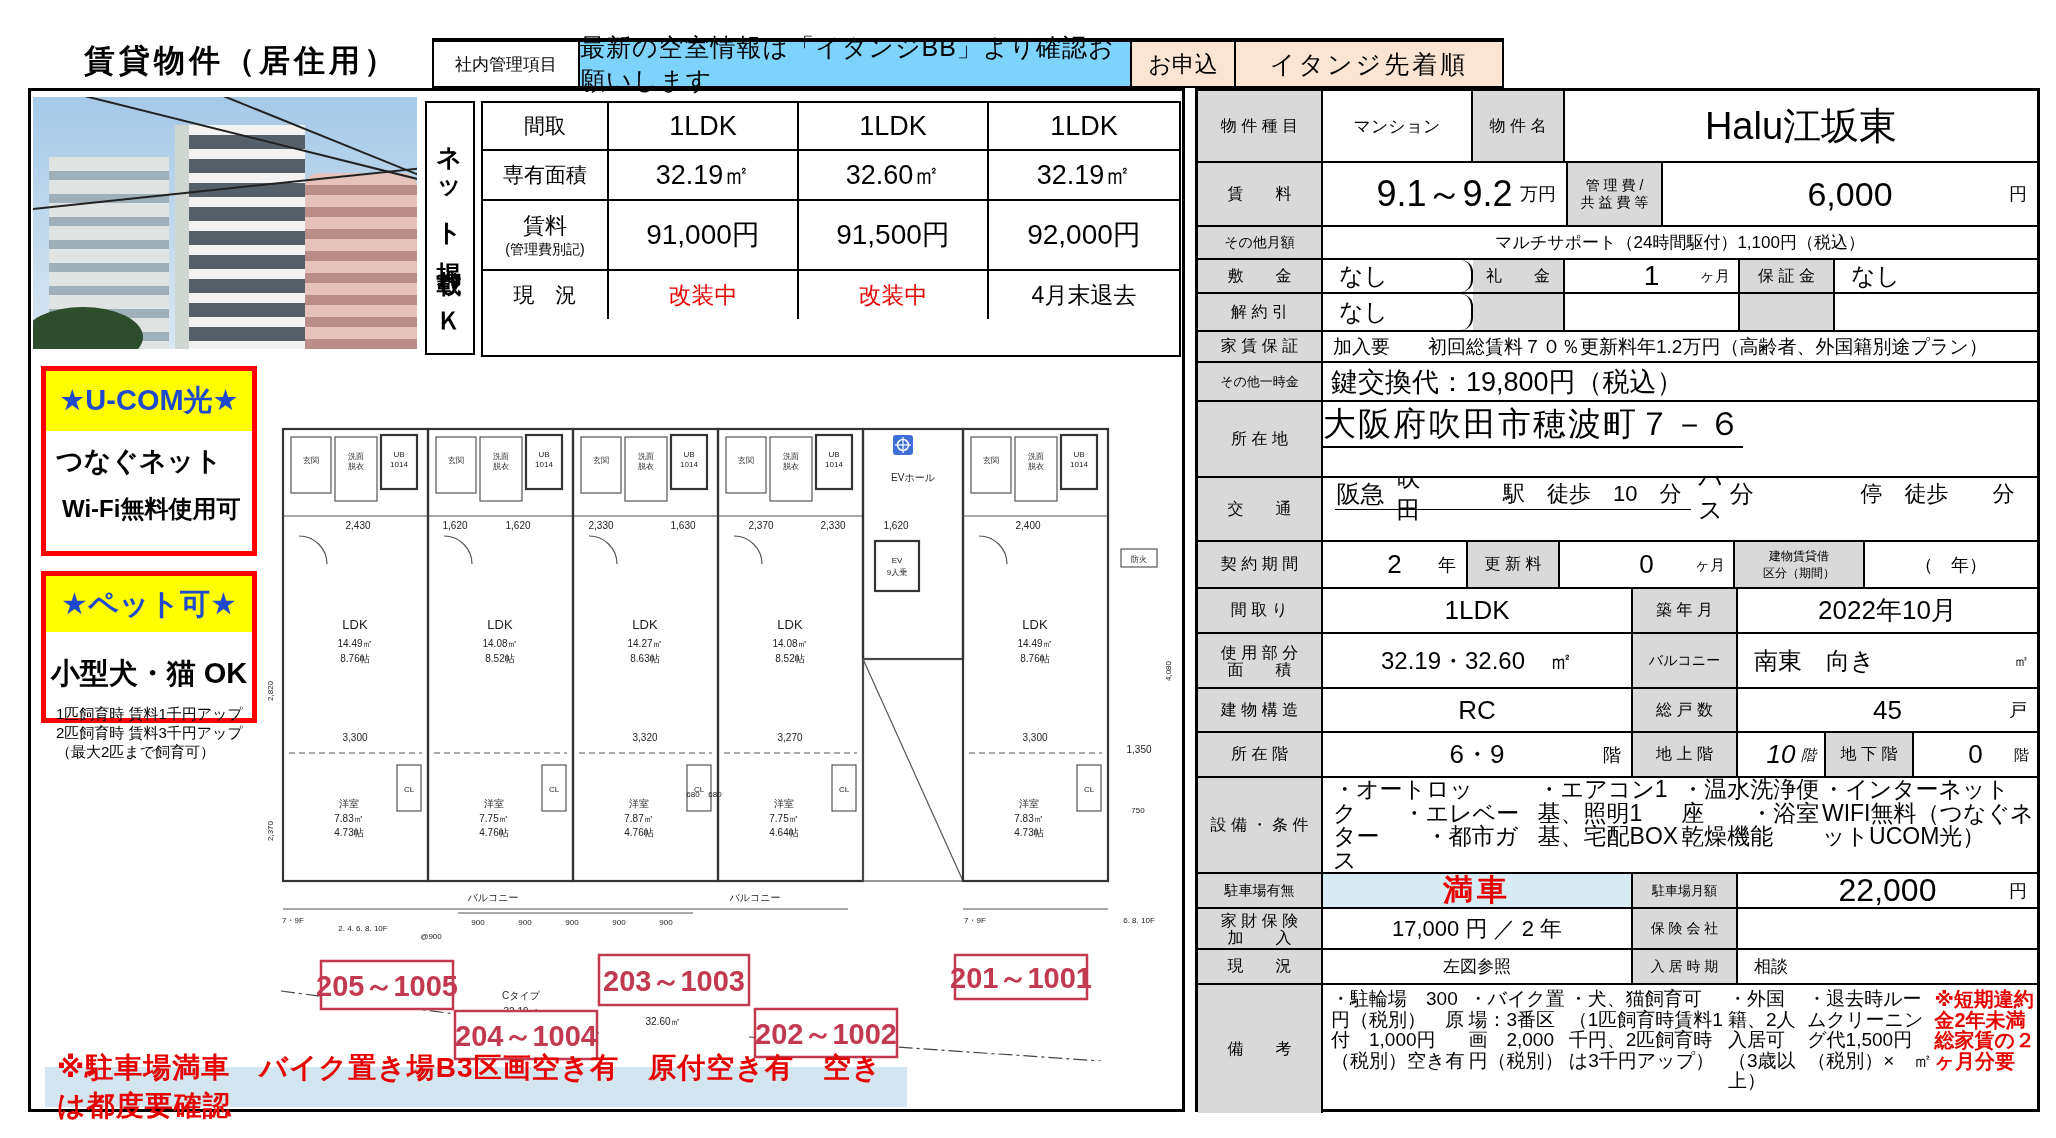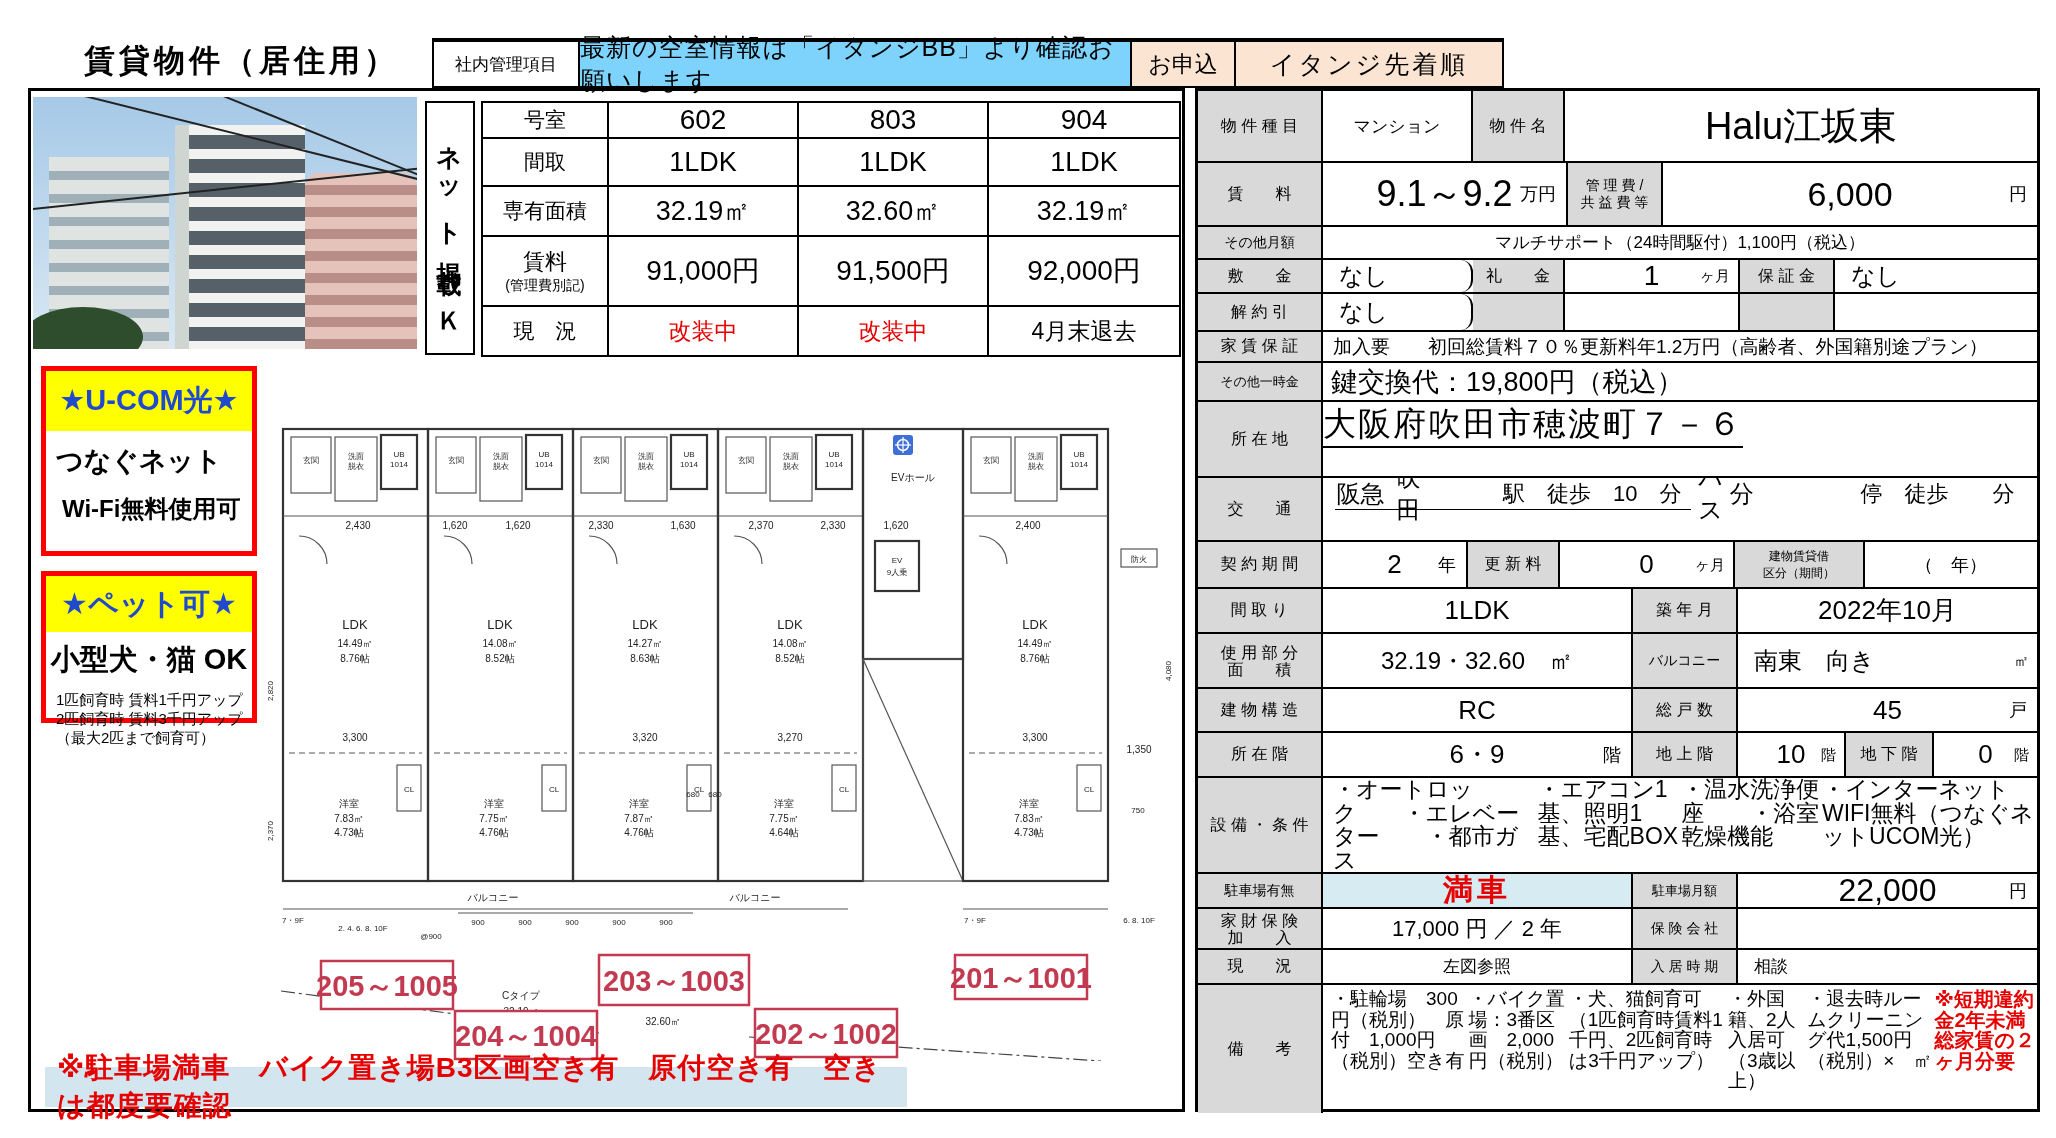--- a/index.html
+++ b/index.html
@@ -48,21 +48,21 @@
   
   .promo{position:absolute;left:10px;width:216px;border:5px solid #ff0000;box-sizing:border-box;background:#fff;}
   .ucom{top:275px;height:190px;}
   .pet{top:480px;height:152px;}
   .promo-head{background:#ffff00;display:flex;align-items:center;justify-content:center;
               font-weight:bold;color:#1f49cf;}
   .ucom .promo-head{height:60px;font-size:29px;}
   .pet .promo-head{height:56px;font-size:30px;}
   .ucom-l1{font-size:27px;font-weight:bold;padding:12px 0 0 10px;}
   .ucom-l2{font-size:24px;font-weight:bold;padding:14px 0 0 16px;}
-  .pet-headline{font-size:29px;font-weight:bold;text-align:center;padding-top:8px;}
+  .pet-headline{font-size:29px;font-weight:bold;text-align:center;padding-top:22px;}
   .pet-notes{font-size:15px;line-height:19px;padding:10px 0 0 10px;}
   
   .floorplan{position:absolute;left:232px;top:330px;}
   .fp-line{stroke:#555;stroke-width:1.2;fill:none;}
   .fp-bold{stroke:#333;stroke-width:2.2;fill:none;}
   .fp-dash{stroke:#555;stroke-width:1;stroke-dasharray:6 4;fill:none;}
   .fp-dd{stroke:#444;stroke-width:1.2;stroke-dasharray:14 4 3 4;fill:none;}
   .floorplan text{fill:#222;}
   .fp-t{font-size:10px;text-anchor:middle;}
   .fp-s{font-size:8px;text-anchor:middle;}
@@ -77,21 +77,21 @@
   .r{display:flex;border-bottom:2px solid #000;box-sizing:border-box;flex:none;}
   .right-panel .r:last-child{border-bottom:none;}
   .c{display:flex;align-items:center;justify-content:center;border-right:2px solid #000;
      box-sizing:border-box;position:relative;overflow:hidden;text-align:center;}
   .c:last-child{border-right:none;}
   .g{background:#d9d9d9;}
   .lab{font-size:16px;}
   .lab13{font-size:13px;} .lab14{font-size:14px;align-items:center;} .lab12{font-size:12px;}
   .two{flex-direction:column;line-height:17px;}
   .w125{width:125px;} .w150{width:150px;} .w92{width:92px;} .w175{width:175px;} .w95{width:95px;}
-  .w245{width:245px;} .w310{width:310px;} .w105{width:105px;} .w100{width:108px;} .w88{width:88px;}
+  .w245{width:245px;} .w310{width:310px;} .w105{width:105px;} .w100{width:88px;font-style:italic;} .w88{width:88px;}
   .w145{width:145px;} .w130{width:130px;} .fill{flex:1;}
   .v23{font-size:17px;} .v24{font-size:24px;} .v26{font-size:26px;} .v19{font-size:19px;}
   .name{font-size:38px;}
   .big36{font-size:36px;} .big34{font-size:34px;} .big32{font-size:32px;} .big28{font-size:28px;}
   .unitR{position:absolute;right:10px;top:50%;transform:translateY(-50%);font-size:18px;}
   .unitR15{position:absolute;right:8px;top:50%;transform:translateY(-50%);font-size:15px;}
   .vleft{justify-content:flex-start;padding-left:16px;border-radius:12px;}
   .col{flex-direction:row;align-items:stretch;justify-content:center;}
   .addr-l1{height:44px;border-bottom:2px solid #000;display:flex;align-items:center;justify-content:center;font-size:33px;letter-spacing:2px;}
   .addr-l2{flex:1;}
@@ -129,26 +129,20 @@
       <div class="wire" style="left:-40px;top:10px;transform:rotate(22deg);"></div>
       <div class="wire" style="left:-60px;top:90px;transform:rotate(-6deg);"></div>
       <div class="bush"></div>
     </div>
 
     <div class="net-badge">
       <span>ネット掲載ＯＫ</span>
     </div>
 
     <div class="room-table">
-      <div class="rt-row" style="height:36px">
-        <div class="rt-c rt-lab">号室</div>
-        <div class="rt-c rt-v f28">602</div>
-        <div class="rt-c rt-v f28">803</div>
-        <div class="rt-c rt-v f28">904</div>
-      </div>
       <div class="rt-row" style="height:48px">
         <div class="rt-c rt-lab">間取</div>
         <div class="rt-c rt-v f27">1LDK</div>
         <div class="rt-c rt-v f27">1LDK</div>
         <div class="rt-c rt-v f27">1LDK</div>
       </div>
       <div class="rt-row" style="height:50px">
         <div class="rt-c rt-lab">専有面積</div>
         <div class="rt-c rt-v f27">32.19㎡</div>
         <div class="rt-c rt-v f27">32.60㎡</div>

